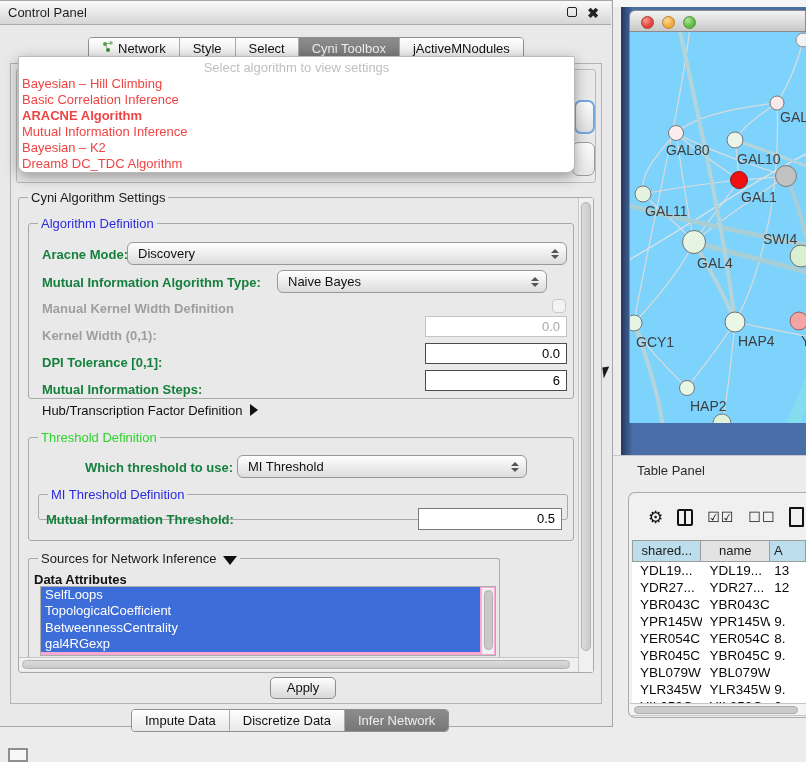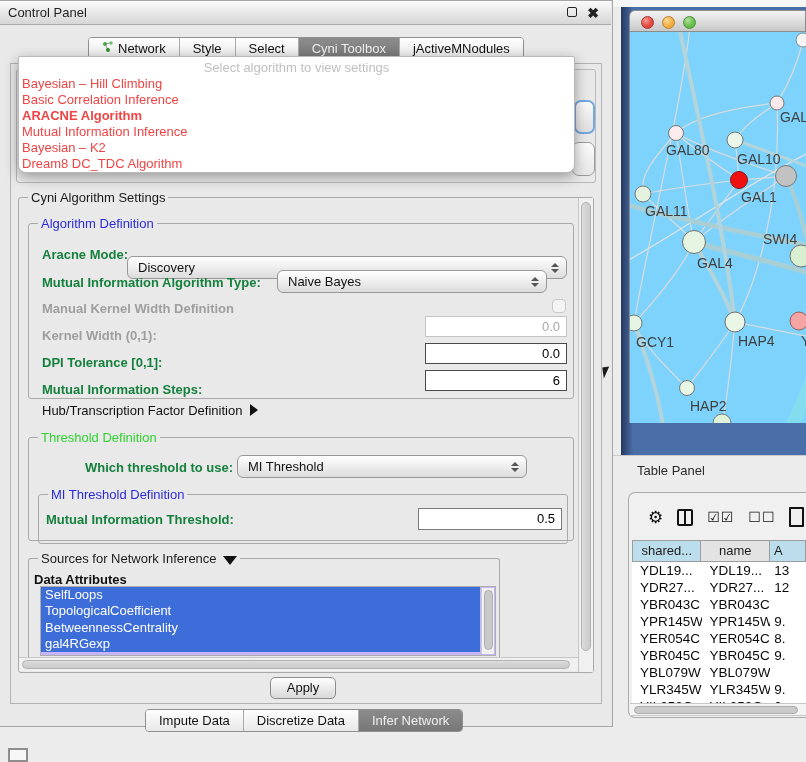--- a/index.html
+++ b/index.html
@@ -52,21 +52,21 @@
   .field { position:absolute; background:#FFFFFF; font-size:13px; text-align:right; padding:0 6px; line-height:19px; }
   .field.dim { border:1px solid #C4C4C4; color:#A8A8A8; }
   .field.dark { border:1px solid #4A4A4A; color:#000; }
   .field.mid { border:1px solid #7A7A7A; color:#000; }
   .checkbox-dim { width:14px; height:14px; border:1px solid #C9C9C9; border-radius:4px; background:#F3F3F3; }
 
   .tri-right { display:inline-block; width:0; height:0; border-top:6px solid transparent; border-bottom:6px solid transparent; border-left:8px solid #111; margin-left:8px; vertical-align:-1px; }
   .tri-down { display:inline-block; width:0; height:0; border-left:7px solid transparent; border-right:7px solid transparent; border-top:9px solid #111; margin-left:6px; vertical-align:-2px; }
 
   
-  #attr-list { left:40px; top:585px; width:456px; height:70px; background:#c4b5fd; border:1px solid #ADADAD; overflow:hidden; }
+  #attr-list { left:40px; top:585px; width:456px; height:70px; background:#f9a8d4; border:1px solid #ADADAD; overflow:hidden; }
   .attr-item { height:16.3px; background:#3D6DD8; color:#FFF; font-size:13px; line-height:16.3px; padding-left:4px; width:439px; }
   #attr-vscroll { position:absolute; right:1px; top:1px; width:13px; height:66px; background:#F1F1F1; border-left:1px solid #C9C9C9; }
   #attr-vthumb { position:absolute; left:1.5px; top:2px; width:9px; height:60px; background:#C9C9C9; border:1px solid #AFAFAF; border-radius:5px; }
 
   
   #set-vscroll { left:578px; top:197px; width:15px; height:474px; background:#F0F0F0; border-left:1px solid #C6C6C6; }
   #set-vthumb { left:580.5px; top:201px; width:10px; height:449px; background:linear-gradient(90deg,#DCDCDC,#C9C9C9); border:1px solid #B2B2B2; border-radius:5px; }
   #set-hscroll { left:19px; top:656px; width:559px; height:14px; background:#F0F0F0; border-top:1px solid #C6C6C6; }
   #set-hthumb { left:22px; top:658.5px; width:548px; height:9px; background:linear-gradient(#DCDCDC,#C9C9C9); border:1px solid #B2B2B2; border-radius:5px; }
 
@@ -159,21 +159,21 @@
     <div class="abs frag-combo"></div>
 
     <div class="abs group" style="left:18px; top:196px; width:576px; height:476px;">
       <span class="group-label lbl-black">Cyni Algorithm Settings</span>
     </div>
 
     <div class="abs group" style="left:28px; top:222px; width:546px; height:176px;">
       <span class="group-label lbl-blue">Algorithm Definition</span>
     </div>
     <div class="abs form-label" style="left:42px; top:246px;">Aracne Mode:</div>
-    <div class="abs combo" style="left:127px; top:241px; width:440px; height:23px;margin-top:14px;">
+    <div class="abs combo" style="left:127px; top:241px; width:440px; height:23px;">
       <span>Discovery</span>
       <span class="arrows">
           <i class="up"></i>
           <i class="dn"></i>
         </span>
     </div>
     <div class="abs form-label" style="left:42px; top:274px;">Mutual Information Algorithm Type:</div>
     <div class="abs combo" style="left:277px; top:269px; width:270px; height:23px;">
       <span>Naive Bayes</span>
       <span class="arrows">
@@ -198,21 +198,21 @@
       <span class="group-label lbl-green">Threshold Definition</span>
     </div>
     <div class="abs form-label" style="left:85px; top:459px;">Which threshold to use:</div>
     <div class="abs combo" style="left:237px; top:454px; width:290px; height:23px;">
       <span>MI Threshold</span>
       <span class="arrows">
           <i class="up"></i>
           <i class="dn"></i>
         </span>
     </div>
-    <div class="abs group" style="left:38px; top:493px; width:530px; height:50px;">
+    <div class="abs group" style="left:38px; top:493px; width:530px; height:26px;">
       <span class="group-label lbl-blue">MI Threshold Definition</span>
     </div>
     <div class="abs form-label" style="left:46px; top:511px;">Mutual Information Threshold:</div>
     <div class="abs field mid" style="left:418px; top:507px; width:144px; height:22px; line-height:20px;">0.5</div>
 
     <div class="abs group" style="left:28px; top:557px; width:472px; height:113px; border-bottom:none;">
       <span class="group-label lbl-black">
         <span>Sources for Network Inference</span><span class="tri-down"></span>
       </span>
     </div>
@@ -229,21 +229,21 @@
         </div>
     </div>
 
     <div class="abs" id="set-vscroll"></div>
     <div class="abs" id="set-vthumb"></div>
     <div class="abs" id="set-hscroll"></div>
     <div class="abs" id="set-hthumb"></div>
 
     <div class="abs" id="apply-btn">Apply</div>
 
-    <div class="abs seg-bar" style="left:145px; top:708px;">
+    <div class="abs seg-bar" style="left:131px; top:708px;">
       <div class="seg">
           <span>Impute Data</span>
         </div>
       <div class="seg">
           <span>Discretize Data</span>
         </div>
       <div class="seg sel">
           <span>Infer Network</span>
         </div>
     </div>

